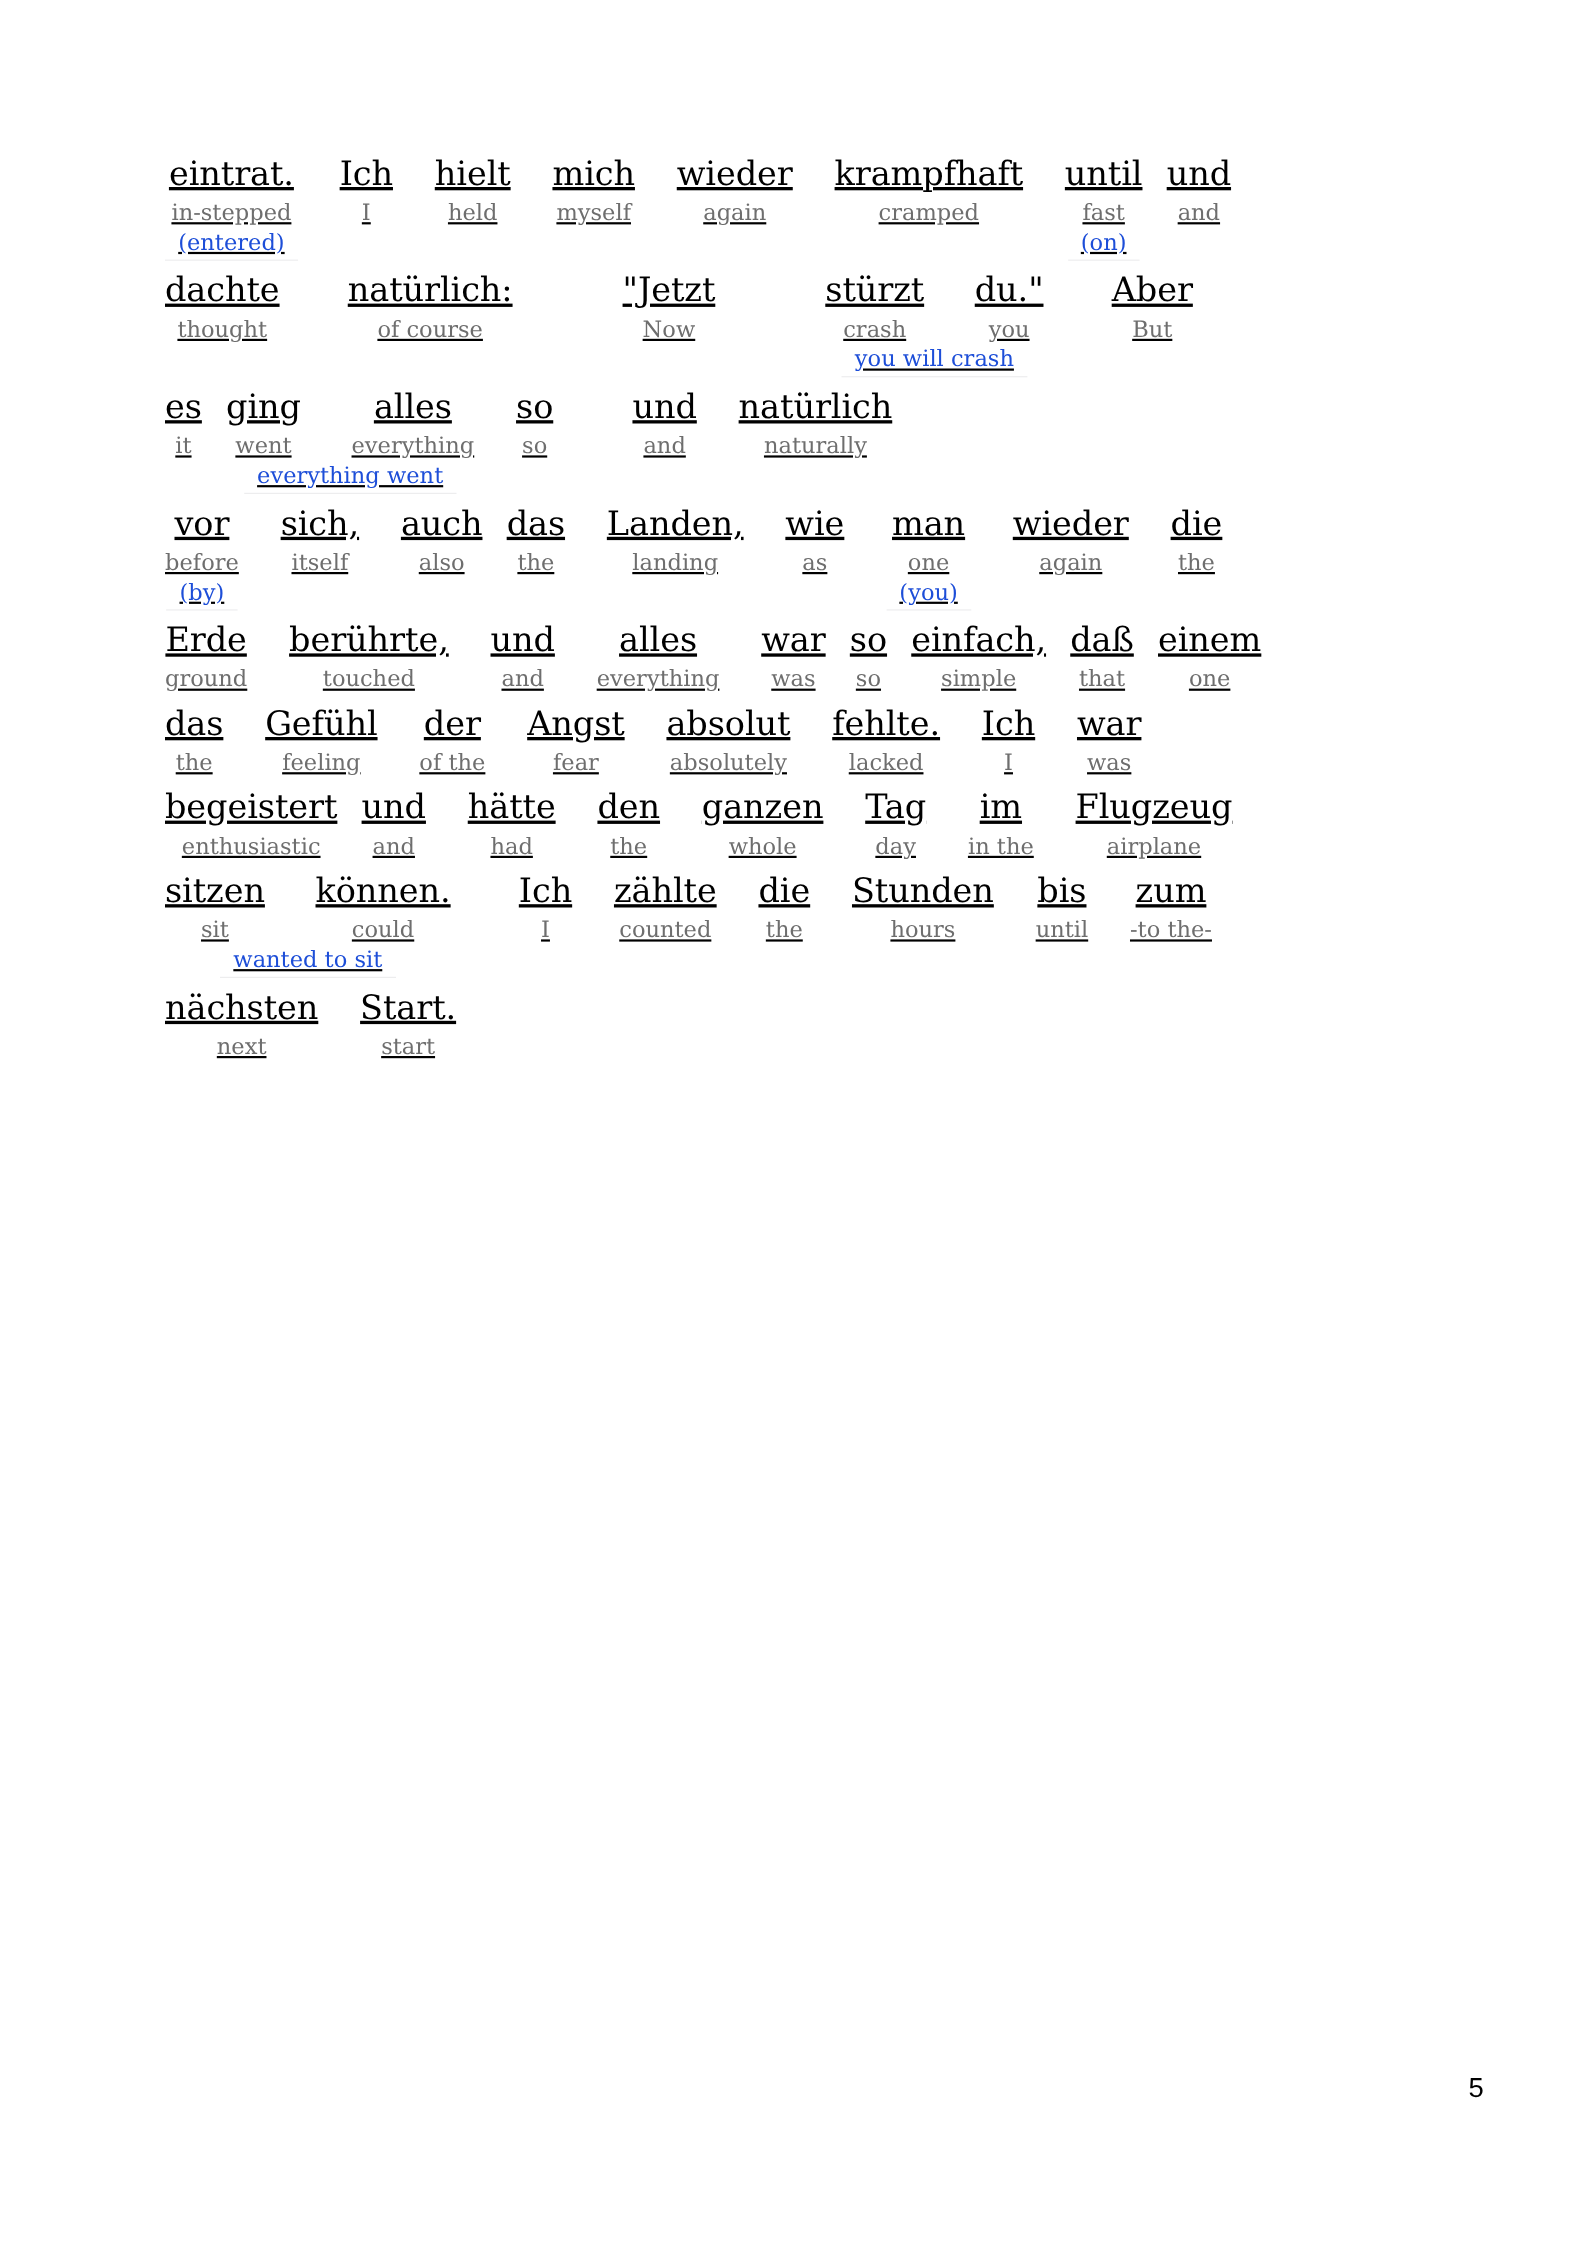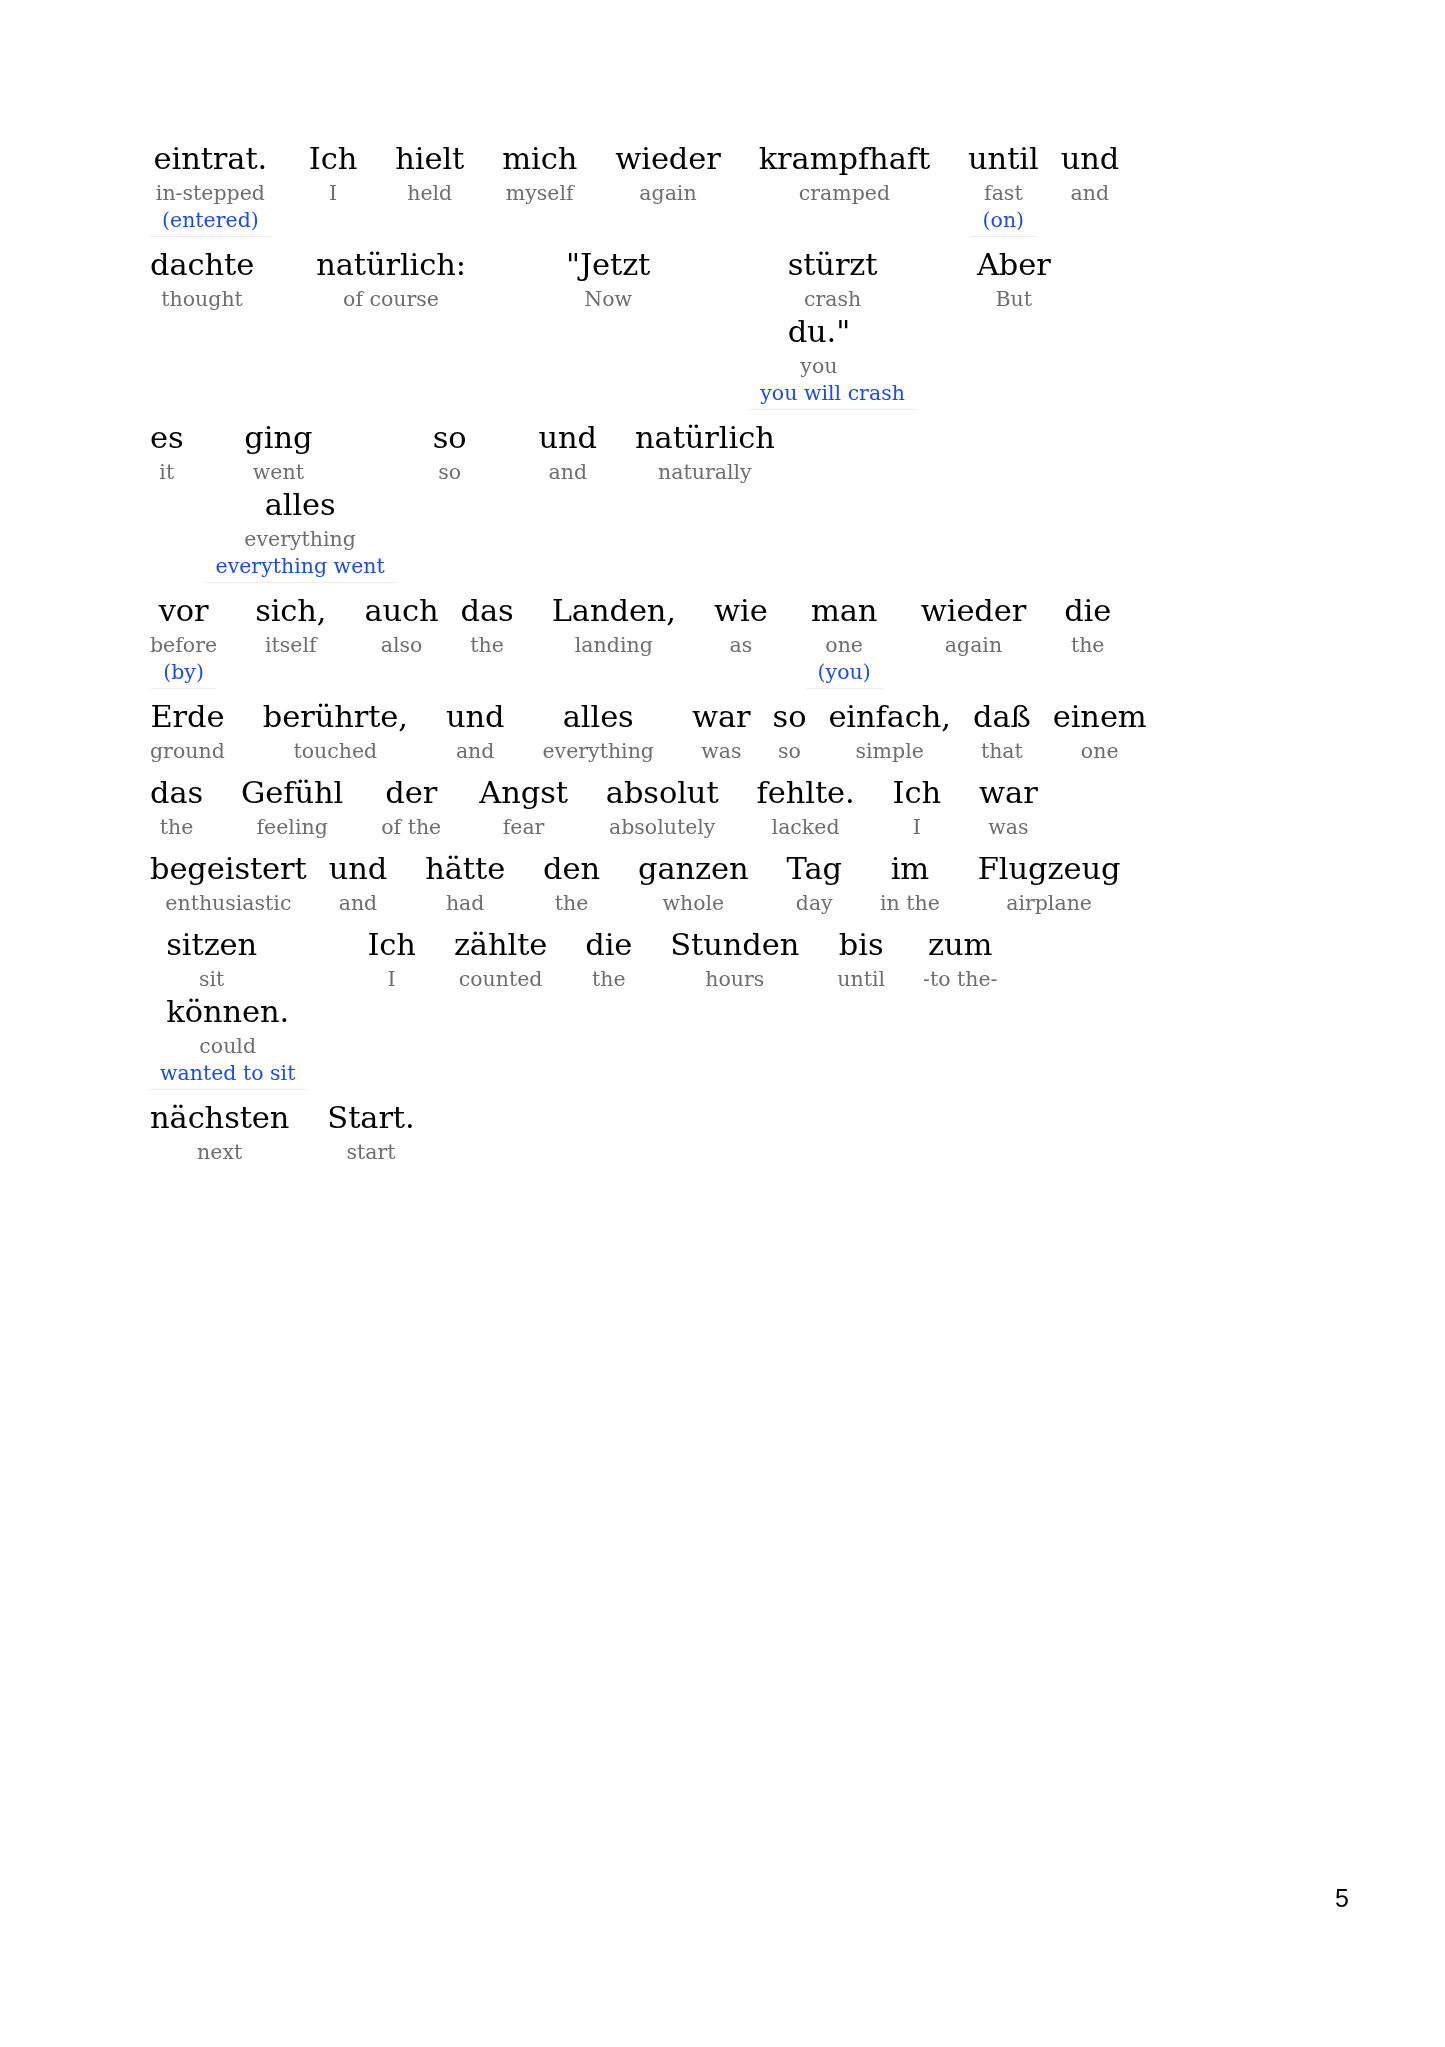--- a/index.html
+++ b/index.html
@@ -22,20 +22,21 @@
     height: 2047px;
     background: #fff;
     overflow: hidden;
   }
 
   .content {
     position: absolute;
     left: 148px;
     top: 140px;
     width: 1148px;
+    text-decoration: underline;
   }
 
   
   .gloss-line {
     display: flex;
     flex-direction: row;
     align-items: flex-start;
     justify-content: space-between;
     width: 100%;
     margin-bottom: 9px;
@@ -70,23 +71,23 @@
 
   
   .group {
     display: flex;
     flex-direction: column;
     align-items: center;
     flex: 0 0 auto;
   }
   .group-words {
     display: flex;
-    flex-direction: column;
     align-items: flex-start;
     justify-content: center;
+    gap: 12px;
   }
   .subgloss {
     font-family: "DejaVu Serif", "Liberation Serif", serif;
     font-size: 20.5px;
     line-height: 28px;
     color: #1d4ed8;
     white-space: nowrap;
     text-align: left;
     align-self: center;
     border-bottom: 1.5px solid #ececed;

